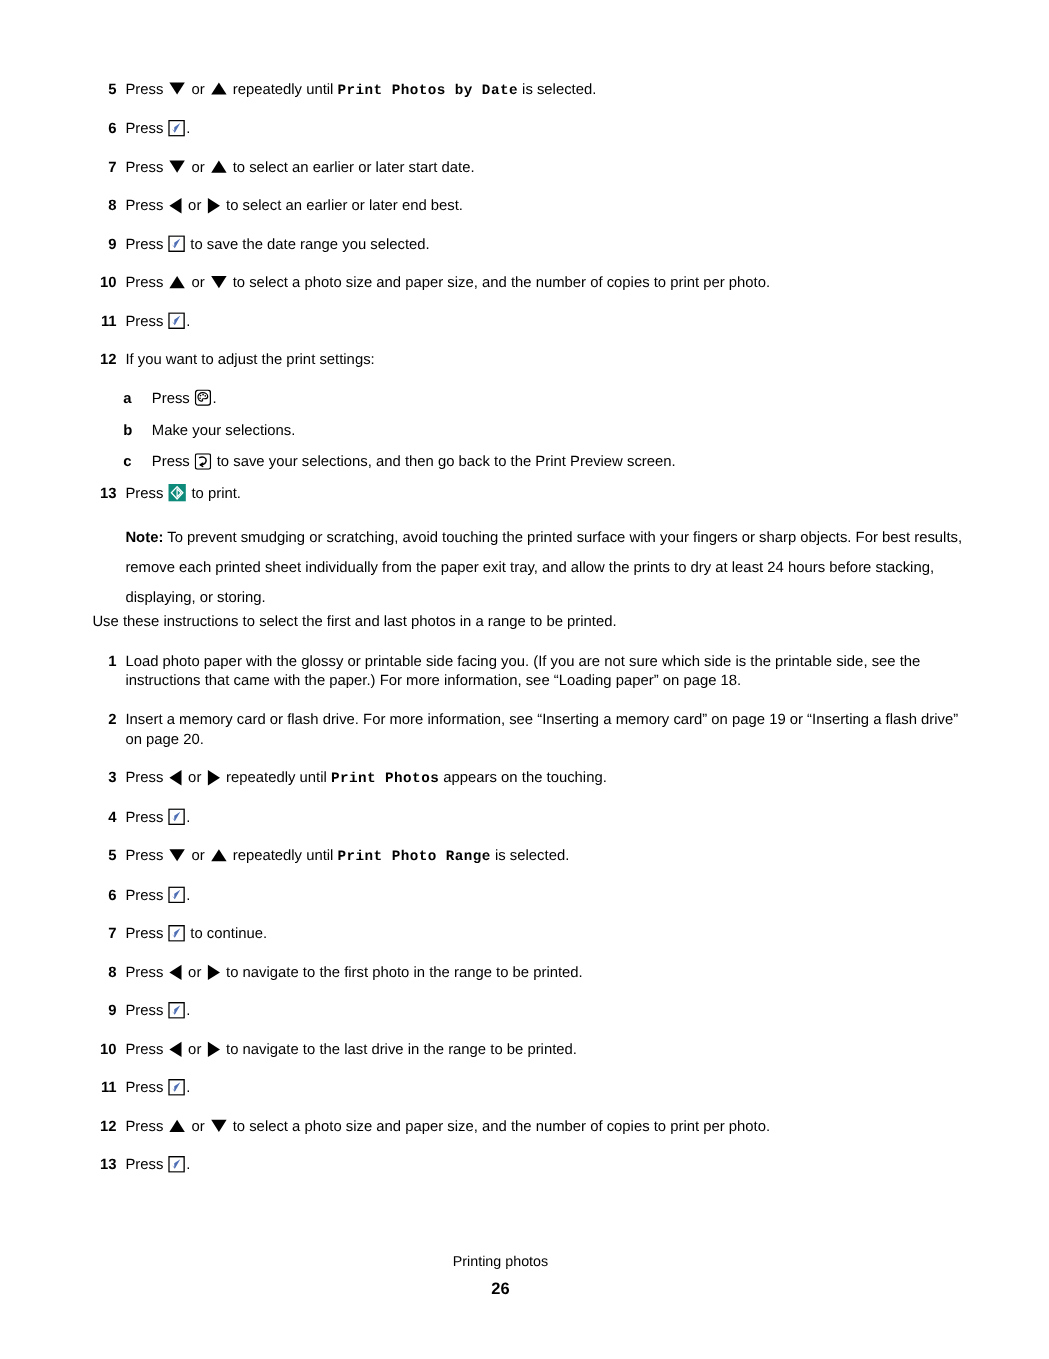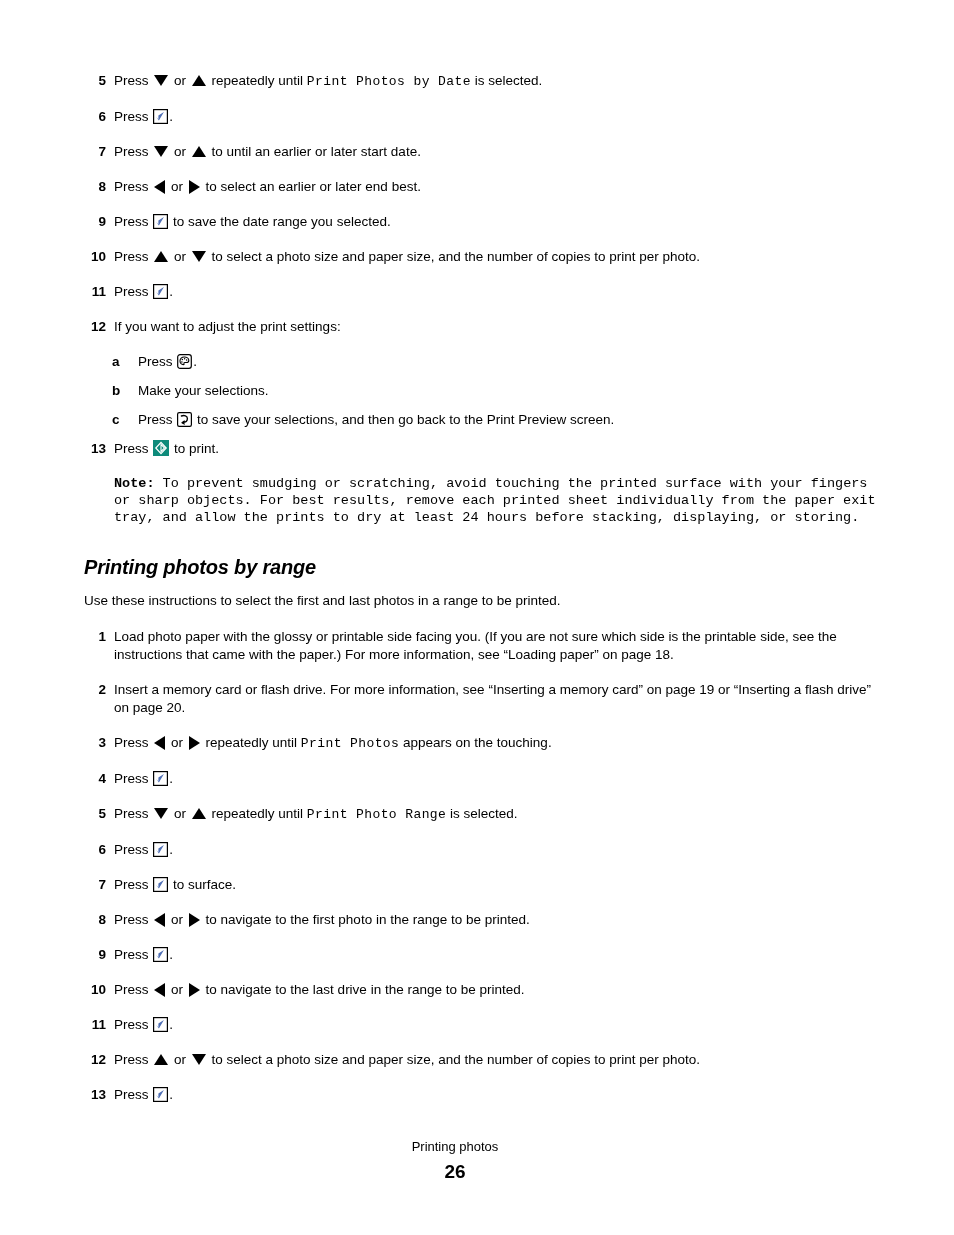--- a/index.html
+++ b/index.html
@@ -69,43 +69,42 @@
     flex: 1 1 auto;
     font-size: 13.5px;
     line-height: 18px;
   }
 
   
   .note {
     margin: 6px 0 0 30px;
     max-width: 790px;
     font-size: 13.5px;
-    line-height: 17px;
-    font-family: Liberation Mono, monospace;
+    line-height: 27px;
   }
   .note b { font-weight: bold; }
 
   
   h2.section-title {
     font-size: 20px;
     font-weight: bold;
     font-style: italic;
     margin: 30px 0 13px 0;
     letter-spacing: -0.2px;
   }
   p.intro {
     font-size: 13.5px;
     line-height: 18px;
     margin: 0 0 18px 0;
   }
 
   
   .lcd {
     font-family: "Liberation Mono", "DejaVu Sans Mono", monospace;
-    font-weight: normal;
+    font-weight: bold;
     font-size: 13px;
     letter-spacing: 0.4px;
   }
 
   
   .tri {
     display: inline-block;
     width: 0; height: 0;
     vertical-align: -1px;
     margin: 0 2px;
@@ -130,21 +129,21 @@
     top: 1138px;
     width: 910px;
     text-align: center;
   }
   .footer-title {
     font-size: 13px;
     line-height: 17px;
     margin-bottom: 8px;
   }
   .footer-page {
-    font-size: 19px;
+    font-size: 15px;
     font-weight: bold;
     line-height: 18px;
   }
 </style>
 </head>
 <body>
 
 <div class="page">
 
   <div class="steps">
@@ -155,21 +154,21 @@
         </div>
         <div class="step">
           <div class="step-num">6</div>
           <div class="step-body wide"><span>Press </span><span class="ico"><svg width="15" height="15" viewBox="0 0 15 15">
                 <rect x="0.5" y="0.5" width="14" height="14" fill="#ffffff" stroke="#000000" stroke-width="1.4"></rect>
                 <path d="M3.2 8.0 L5.4 10.2 L5.4 6.6 L10.9 2.9 L5.9 11.6 Z" fill="#4f6fb5"></path>
               </svg></span><span>.</span></div>
         </div>
         <div class="step">
           <div class="step-num">7</div>
-          <div class="step-body wide"><span>Press </span><span class="tri tri-down"></span><span> or </span><span class="tri tri-up"></span><span> to until an earlier or later start date.</span></div>
+          <div class="step-body wide"><span>Press </span><span class="tri tri-down"></span><span> or </span><span class="tri tri-up"></span><span> to select an earlier or later start date.</span></div>
         </div>
         <div class="step">
           <div class="step-num">8</div>
           <div class="step-body wide"><span>Press </span><span class="tri tri-left"></span><span> or </span><span class="tri tri-right"></span><span> to select an earlier or later end best.</span></div>
         </div>
         <div class="step">
           <div class="step-num">9</div>
           <div class="step-body wide"><span>Press </span><span class="ico"><svg width="15" height="15" viewBox="0 0 15 15">
                 <rect x="0.5" y="0.5" width="14" height="14" fill="#ffffff" stroke="#000000" stroke-width="1.4"></rect>
                 <path d="M3.2 8.0 L5.4 10.2 L5.4 6.6 L10.9 2.9 L5.9 11.6 Z" fill="#4f6fb5"></path>
@@ -227,21 +226,20 @@
                 <path d="M8 4.3 L8 11.7 L11.5 8 Z" fill="#0d8a7a" stroke="#ffffff" stroke-width="1.1"></path>
               </svg></span><span> to print.</span></div>
         </div>
       </div>
   </div>
 
   <div class="note">
     <b>Note:</b><span> To prevent smudging or scratching, avoid touching the printed surface with your fingers or sharp objects. For best results, remove each printed sheet individually from the paper exit tray, and allow the prints to dry at least 24 hours before stacking, displaying, or storing.</span>
   </div>
 
-  <h2 class="section-title">Printing photos by range</h2>
   <p class="intro">Use these instructions to select the first and last photos in a range to be printed.</p>
 
   <div class="steps" id="section-two-steps">
       <div class="step">
         <div class="step-num">1</div>
         <div class="step-body wide"><span>Load photo paper with the glossy or printable side facing you. (If you are not sure which side is the printable side, see the instructions that came with the paper.) For more information, see “Loading paper” on page 18.</span></div>
       </div>
       <div class="step">
         <div class="step-num">2</div>
         <div class="step-body wide"><span>Insert a memory card or flash drive. For more information, see “Inserting a memory card” on page 19 or “Inserting a flash drive” on page 20.</span></div>
@@ -266,21 +264,21 @@
         <div class="step-body wide"><span>Press </span><span class="ico"><svg width="15" height="15" viewBox="0 0 15 15">
               <rect x="0.5" y="0.5" width="14" height="14" fill="#ffffff" stroke="#000000" stroke-width="1.4"></rect>
               <path d="M3.2 8.0 L5.4 10.2 L5.4 6.6 L10.9 2.9 L5.9 11.6 Z" fill="#4f6fb5"></path>
             </svg></span><span>.</span></div>
       </div>
       <div class="step">
         <div class="step-num">7</div>
         <div class="step-body wide"><span>Press </span><span class="ico"><svg width="15" height="15" viewBox="0 0 15 15">
               <rect x="0.5" y="0.5" width="14" height="14" fill="#ffffff" stroke="#000000" stroke-width="1.4"></rect>
               <path d="M3.2 8.0 L5.4 10.2 L5.4 6.6 L10.9 2.9 L5.9 11.6 Z" fill="#4f6fb5"></path>
-            </svg></span><span> to surface.</span></div>
+            </svg></span><span> to continue.</span></div>
       </div>
       <div class="step">
         <div class="step-num">8</div>
         <div class="step-body wide"><span>Press </span><span class="tri tri-left"></span><span> or </span><span class="tri tri-right"></span><span> to navigate to the first photo in the range to be printed.</span></div>
       </div>
       <div class="step">
         <div class="step-num">9</div>
         <div class="step-body wide"><span>Press </span><span class="ico"><svg width="15" height="15" viewBox="0 0 15 15">
               <rect x="0.5" y="0.5" width="14" height="14" fill="#ffffff" stroke="#000000" stroke-width="1.4"></rect>
               <path d="M3.2 8.0 L5.4 10.2 L5.4 6.6 L10.9 2.9 L5.9 11.6 Z" fill="#4f6fb5"></path>

